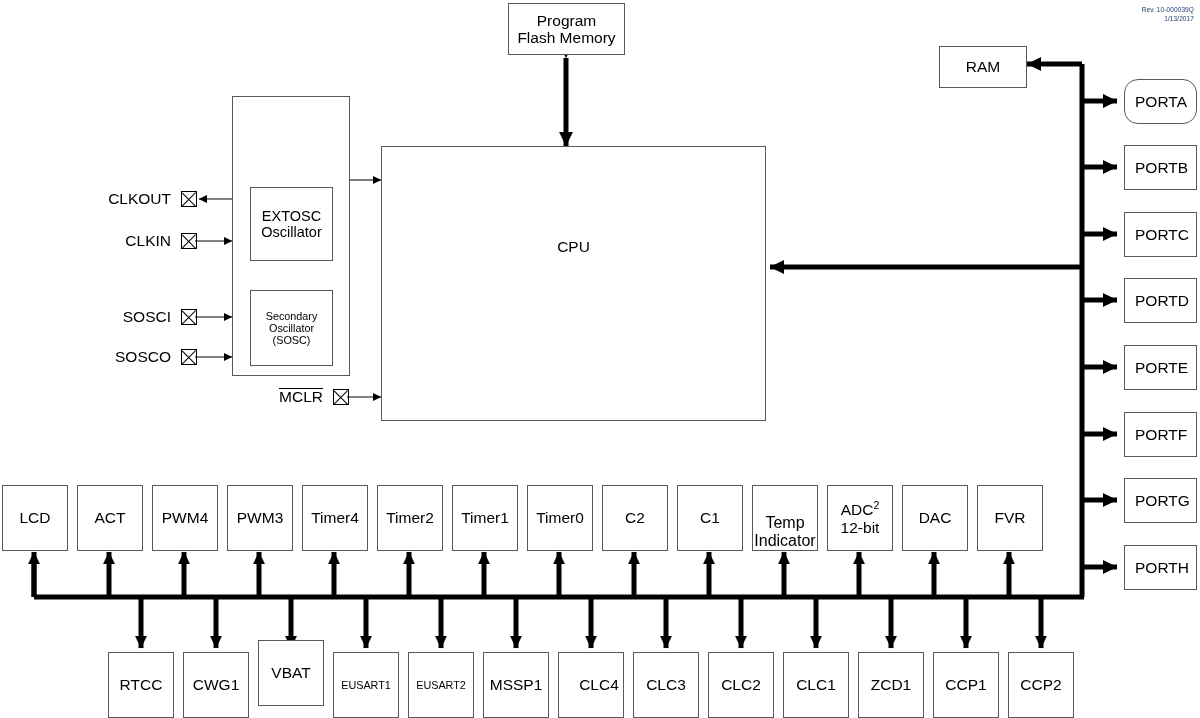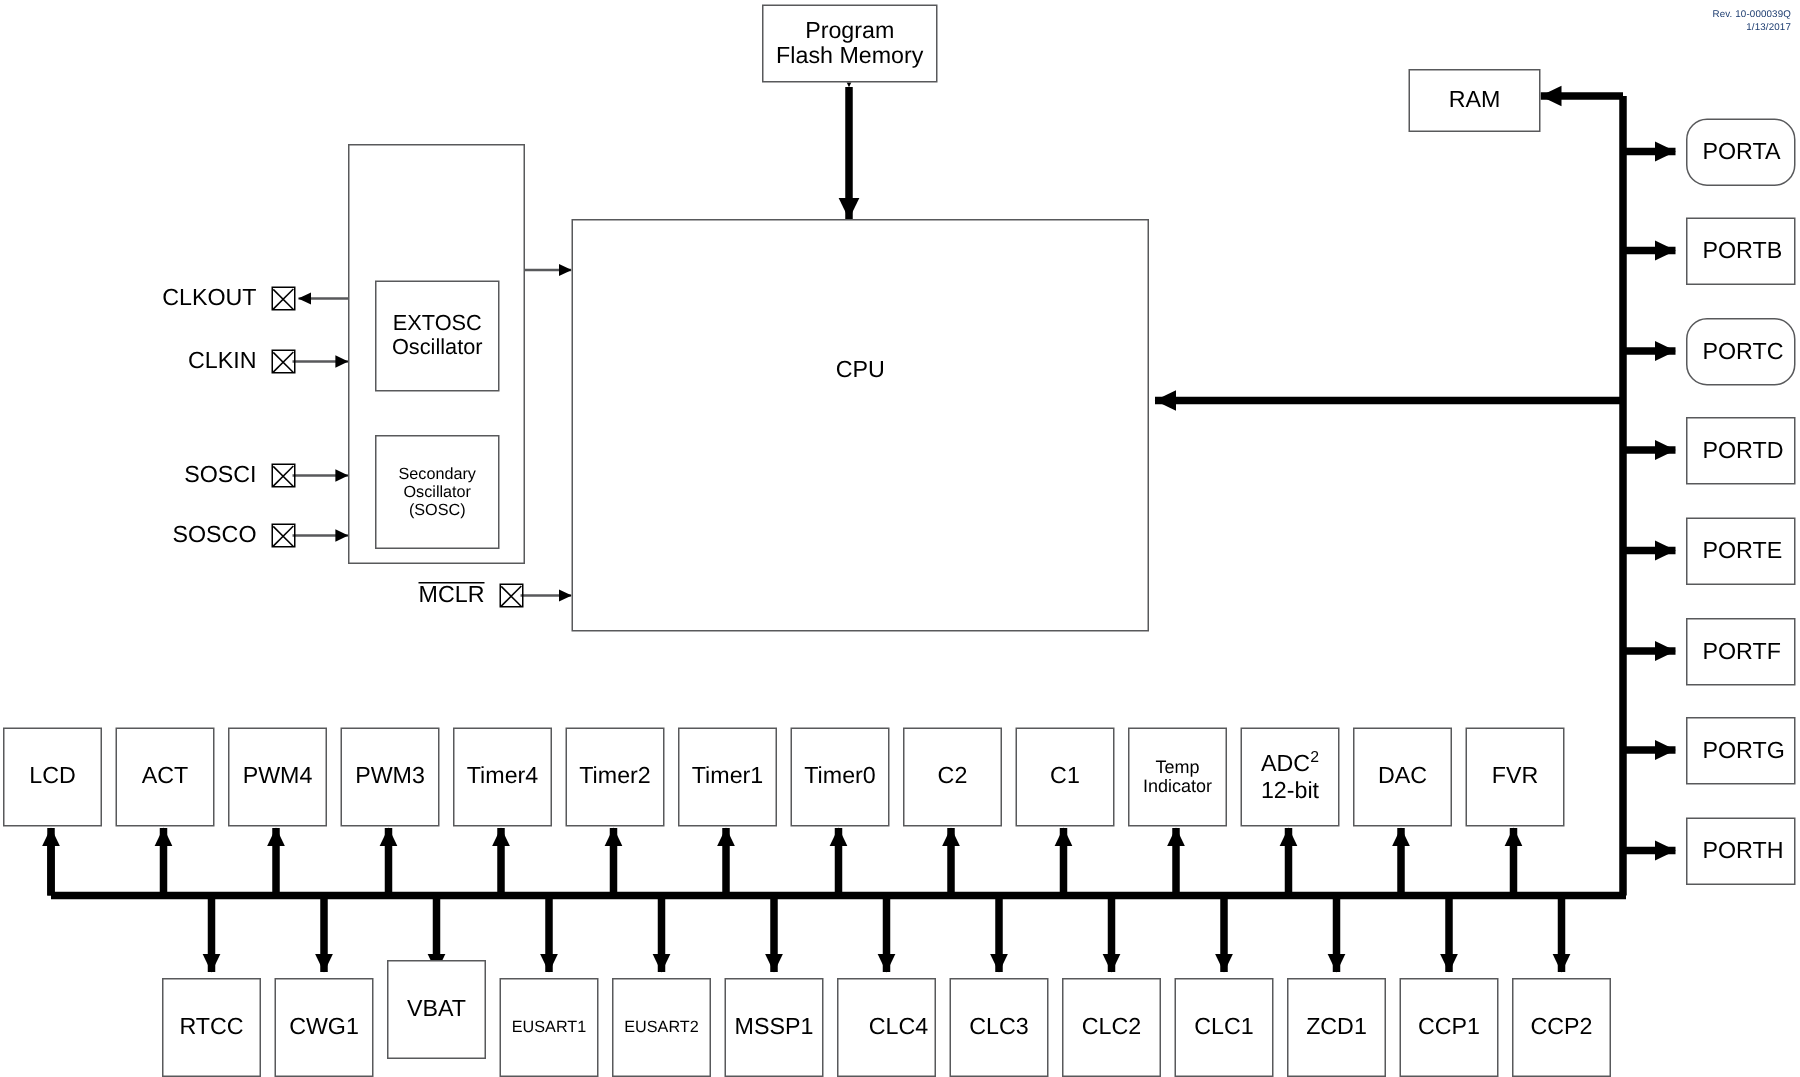--- a/index.html
+++ b/index.html
@@ -7,21 +7,21 @@
   #stage{position:relative;width:1200px;height:718px;background:#fff;overflow:hidden;}
 
   
   .box{position:absolute;box-sizing:border-box;border:1.4px solid #58595b;background:#fff;
        display:flex;align-items:center;justify-content:center;text-align:center;line-height:1.12;}
   .box .t{display:block;}
 
   
   .fs15{font-size:15.5px;}
   .fs14{font-size:14.5px;}
-  .fs12{font-size:12px;}
+  .fs12{font-size:16px;justify-content:flex-end;}
   .fs11{font-size:10.8px;}
 
   .left{justify-content:flex-start;padding-left:10px;text-align:left;}
 
   
   .pin{position:absolute;width:16px;height:16px;box-sizing:border-box;border:1.5px solid #000;}
   .pin:before,.pin:after{content:"";position:absolute;left:50%;top:-1px;bottom:-1px;width:1.4px;
       background:#000;transform-origin:center;}
   .pin:before{transform:translateX(-50%) rotate(45deg);height:19px;top:-2px;}
   .pin:after{transform:translateX(-50%) rotate(-45deg);height:19px;top:-2px;}
@@ -181,21 +181,21 @@
   <div class="pinlabel" style="left:213px;top:388px;width:110px;">
     <span class="ovl">MCLR</span>
   </div>
 
   <div class="box fs15 left" style="left:1124px;top:79px;width:73px;height:45px;border-radius:14px;">
     <span class="t">PORTA</span>
     </div>
   <div class="box fs15 left" style="left:1124px;top:145px;width:73px;height:45px;">
     <span class="t">PORTB</span>
     </div>
-  <div class="box fs15 left" style="left:1124px;top:212px;width:73px;height:45px;border-radius:14px;">
+  <div class="box fs15 left" style="left:1124px;top:212px;width:73px;height:45px;">
     <span class="t">PORTC</span>
     </div>
   <div class="box fs15 left" style="left:1124px;top:278px;width:73px;height:45px;text-align:right;">
     <span class="t">PORTD</span>
     </div>
   <div class="box fs15 left" style="left:1124px;top:345px;width:73px;height:45px;">
     <span class="t">PORTE</span>
     </div>
   <div class="box fs15 left" style="left:1124px;top:412px;width:73px;height:45px;">
     <span class="t">PORTF</span>

